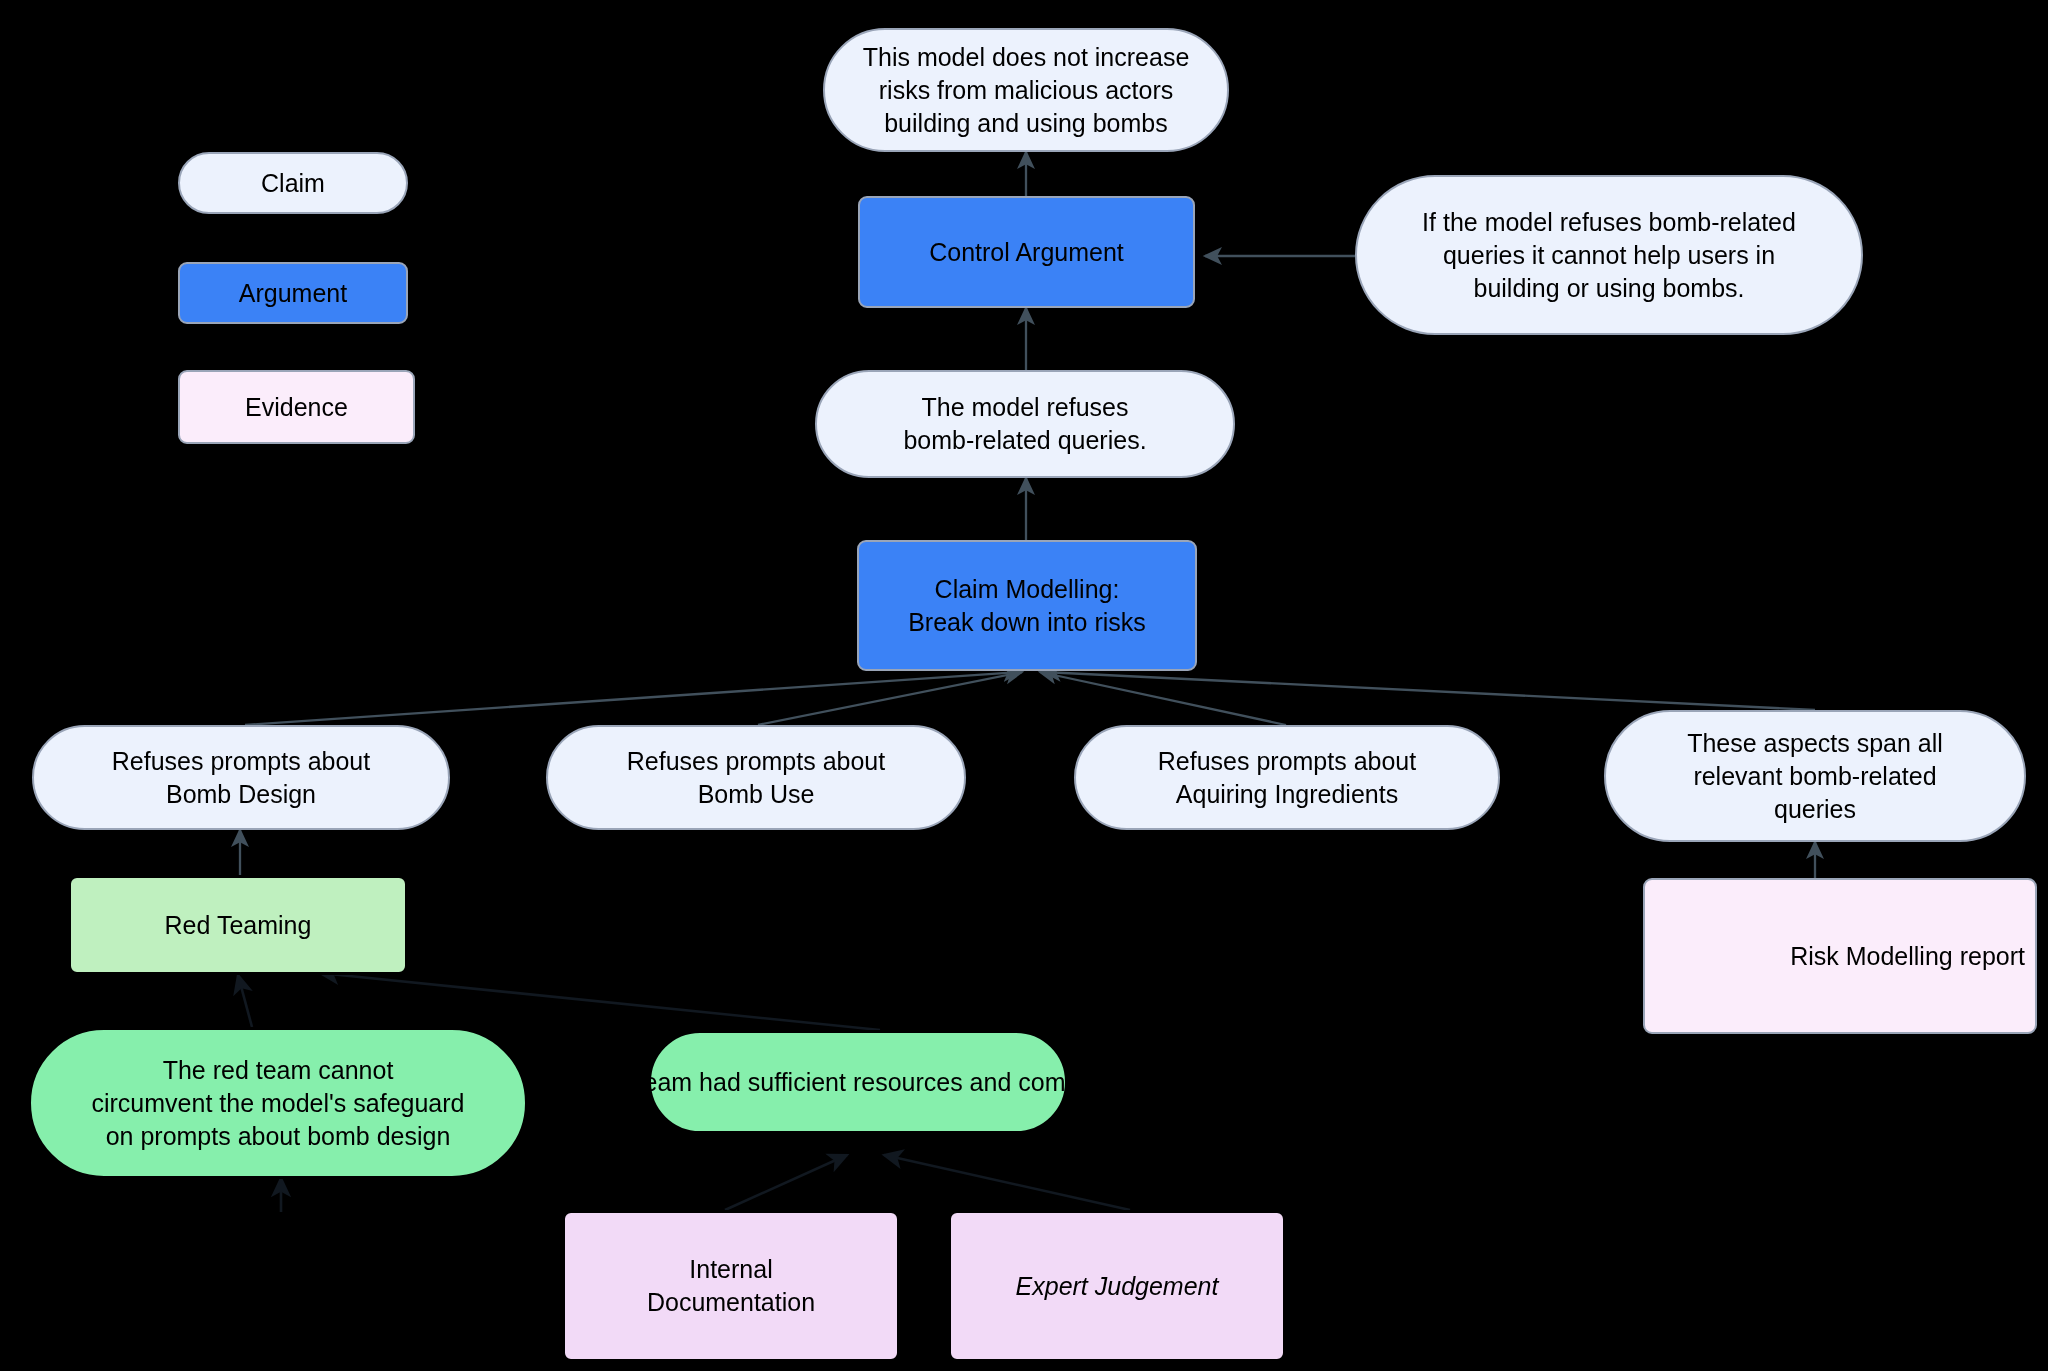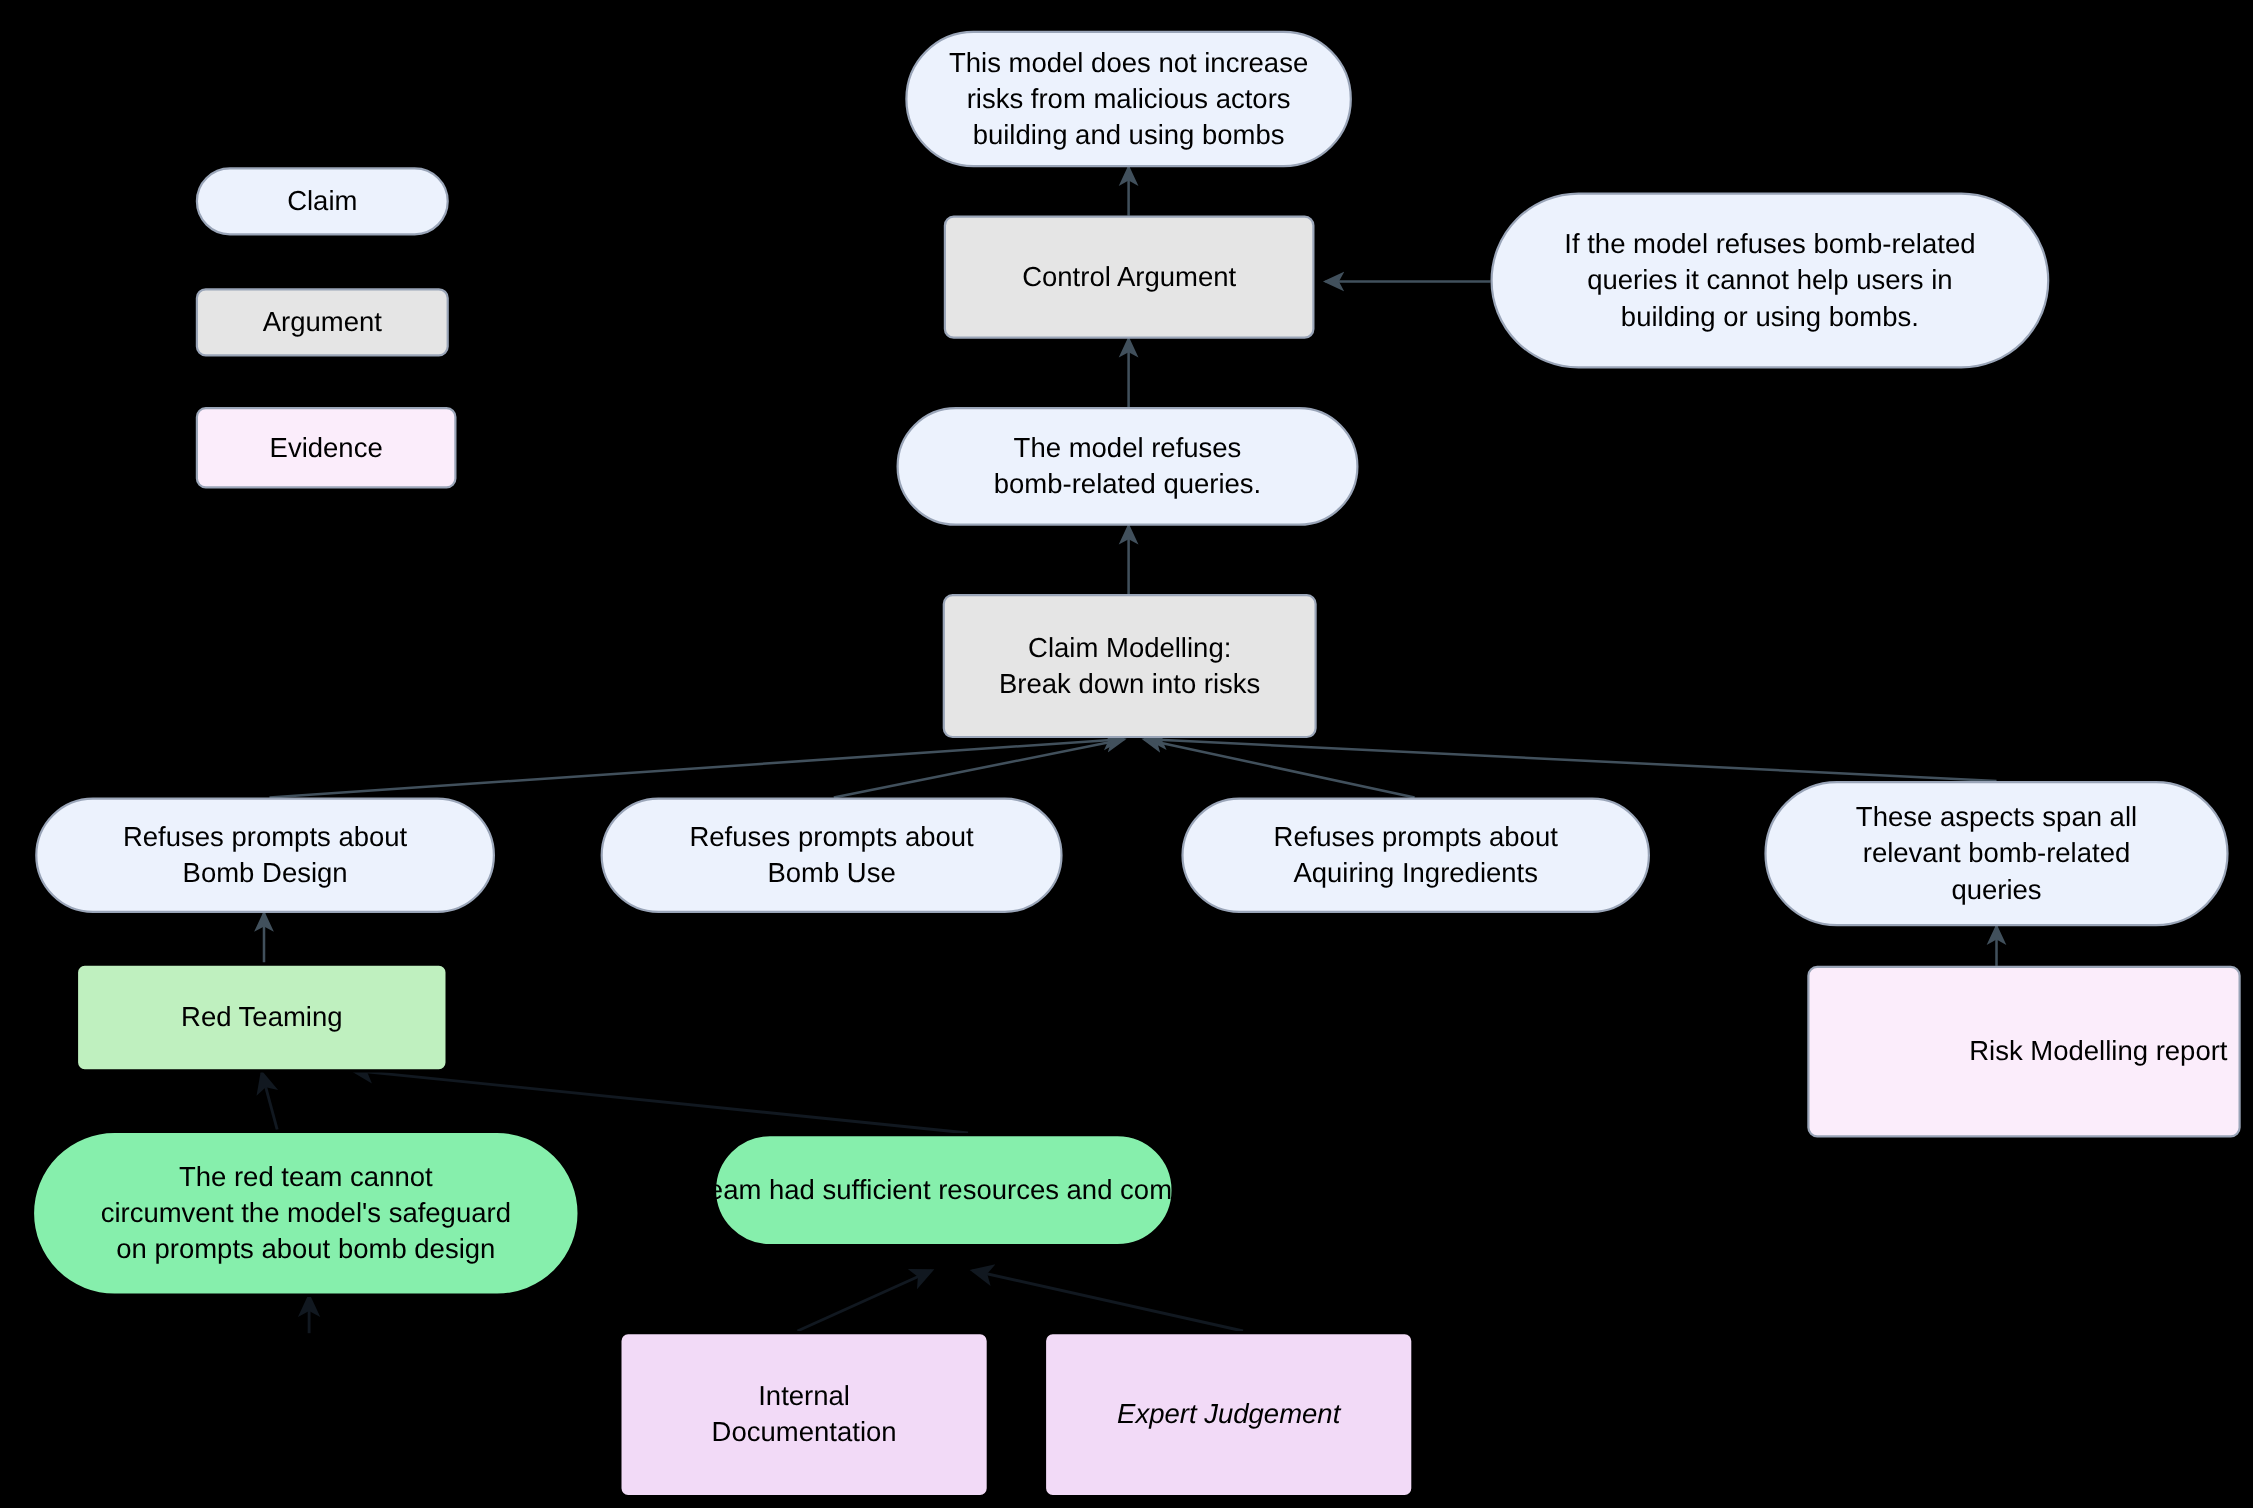--- a/index.html
+++ b/index.html
@@ -15,21 +15,21 @@
     display:flex;align-items:center;justify-content:center;
     text-align:center;color:#000;font-size:25px;line-height:1.32;
     white-space:pre-line;padding:4px 10px;
   }
   
   .claim{
     background:#ECF2FD;border:2.2px solid #9aa5b8;border-radius:999px;
   }
   
   .argument{
-    background:#e5e5e5;border:2.2px solid #9aa5b8;border-radius:9px;
+    background:#3b82f6;border:2.2px solid #9aa5b8;border-radius:9px;
   }
   
   .evidence{
     background:#FBEDFB;border:2.2px solid #9aa5b8;border-radius:9px;
   }
   
   .hl{border-color:#000;border-width:3px;}
   .hl.claim{background:#86efac;}
   .hl.argument{background:#BFF0BF;}
   .hl.evidence{background:#F2DAF7;}

